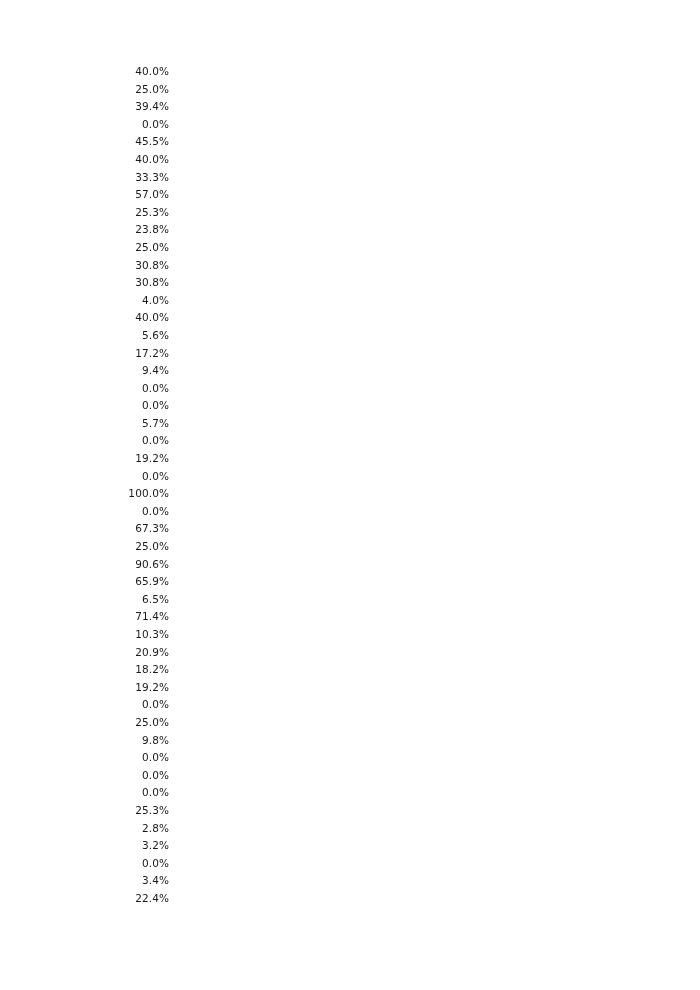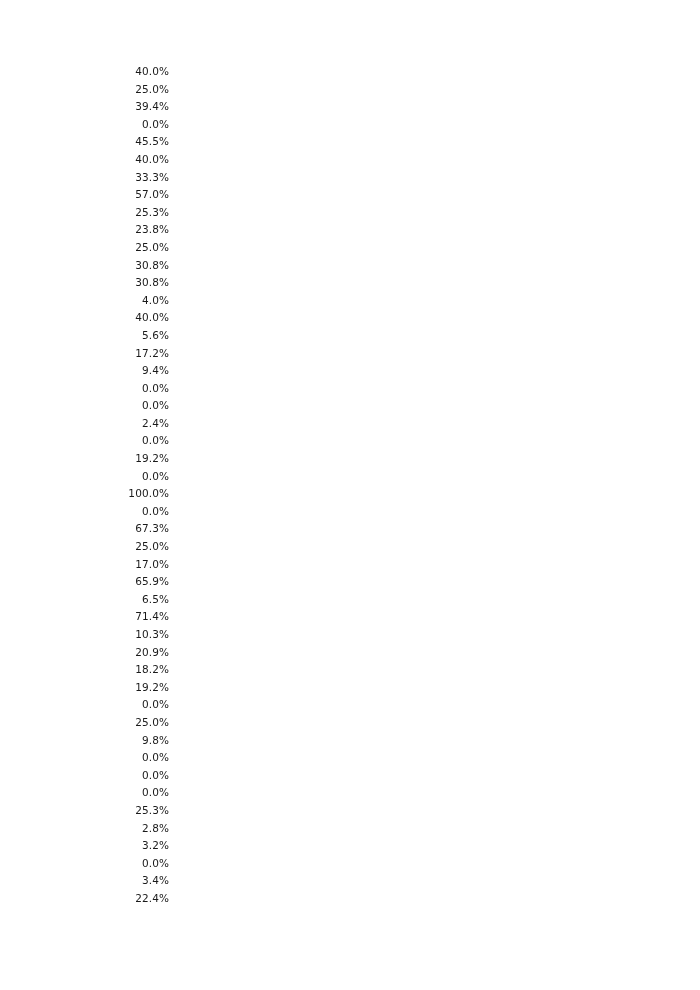--- a/index.html
+++ b/index.html
@@ -60,29 +60,29 @@
       <div class="value-cell">25.0%</div>
       <div class="value-cell">30.8%</div>
       <div class="value-cell">30.8%</div>
       <div class="value-cell">4.0%</div>
       <div class="value-cell">40.0%</div>
       <div class="value-cell">5.6%</div>
       <div class="value-cell">17.2%</div>
       <div class="value-cell">9.4%</div>
       <div class="value-cell">0.0%</div>
       <div class="value-cell">0.0%</div>
-      <div class="value-cell">2.4%</div>
+      <div class="value-cell">5.7%</div>
       <div class="value-cell">0.0%</div>
       <div class="value-cell">19.2%</div>
       <div class="value-cell">0.0%</div>
       <div class="value-cell">100.0%</div>
       <div class="value-cell">0.0%</div>
       <div class="value-cell">67.3%</div>
       <div class="value-cell">25.0%</div>
-      <div class="value-cell">17.0%</div>
+      <div class="value-cell">90.6%</div>
       <div class="value-cell">65.9%</div>
       <div class="value-cell">6.5%</div>
       <div class="value-cell">71.4%</div>
       <div class="value-cell">10.3%</div>
       <div class="value-cell">20.9%</div>
       <div class="value-cell">18.2%</div>
       <div class="value-cell">19.2%</div>
       <div class="value-cell">0.0%</div>
       <div class="value-cell">25.0%</div>
       <div class="value-cell">9.8%</div>

